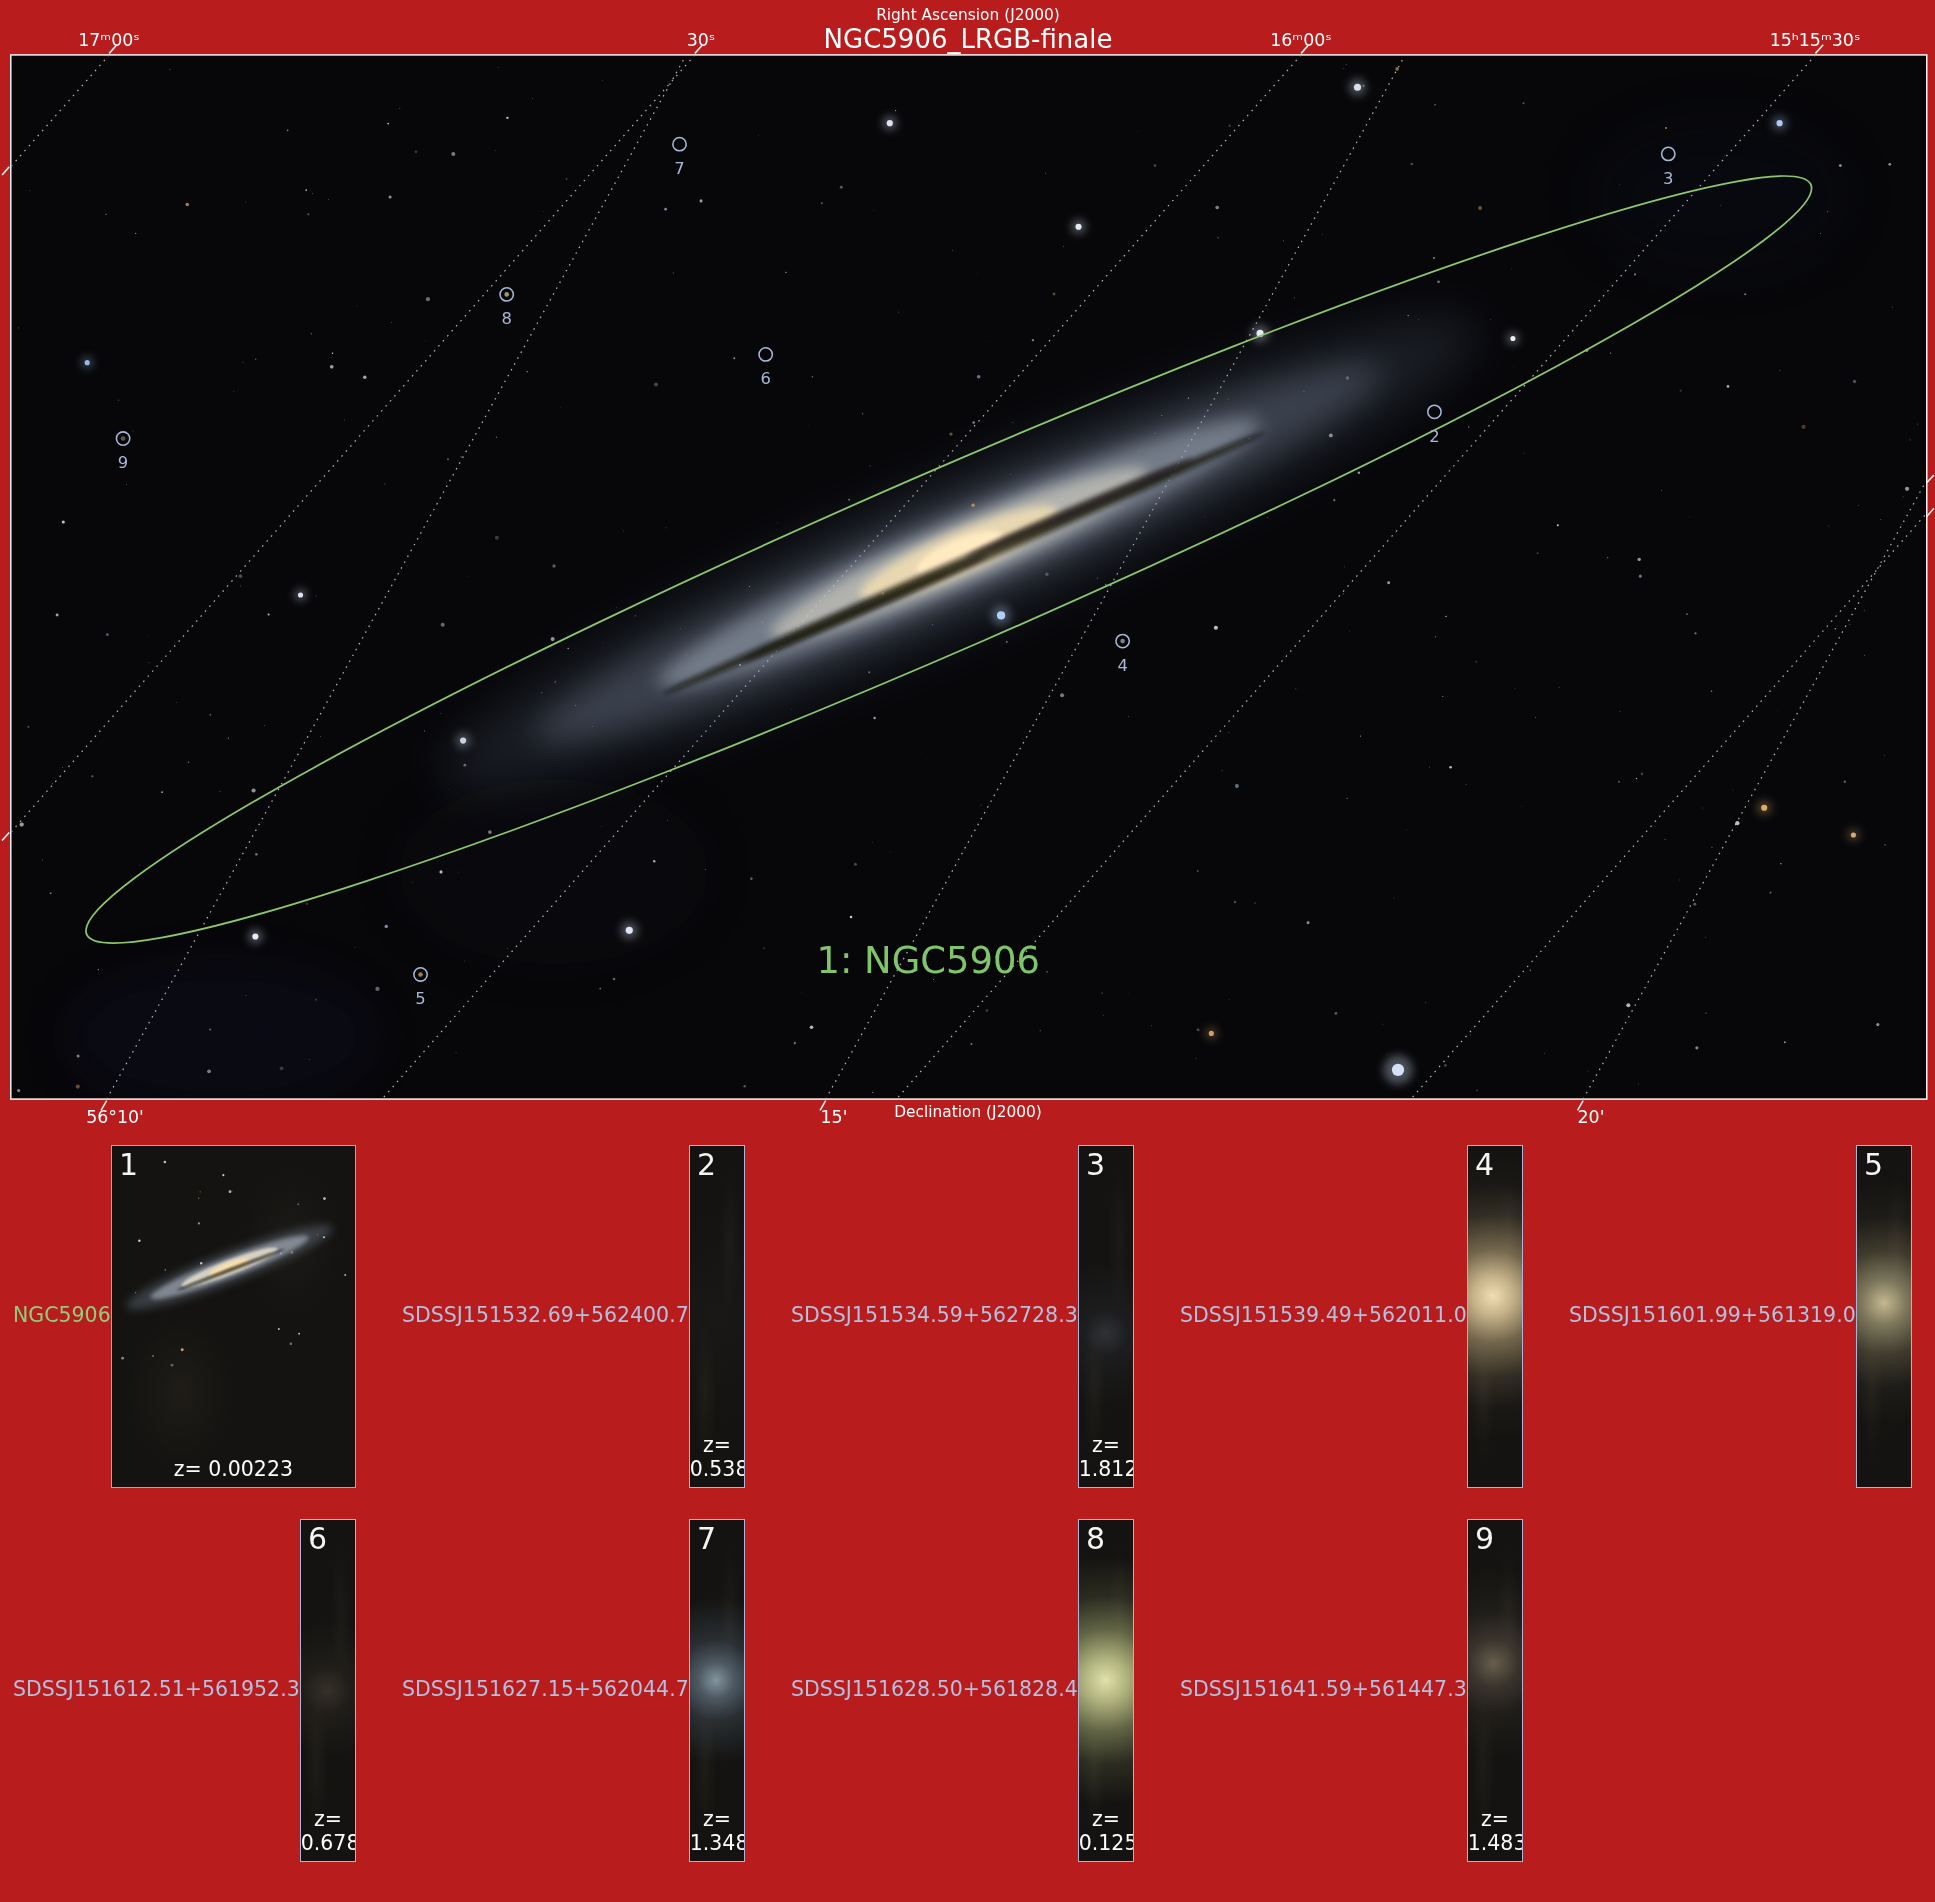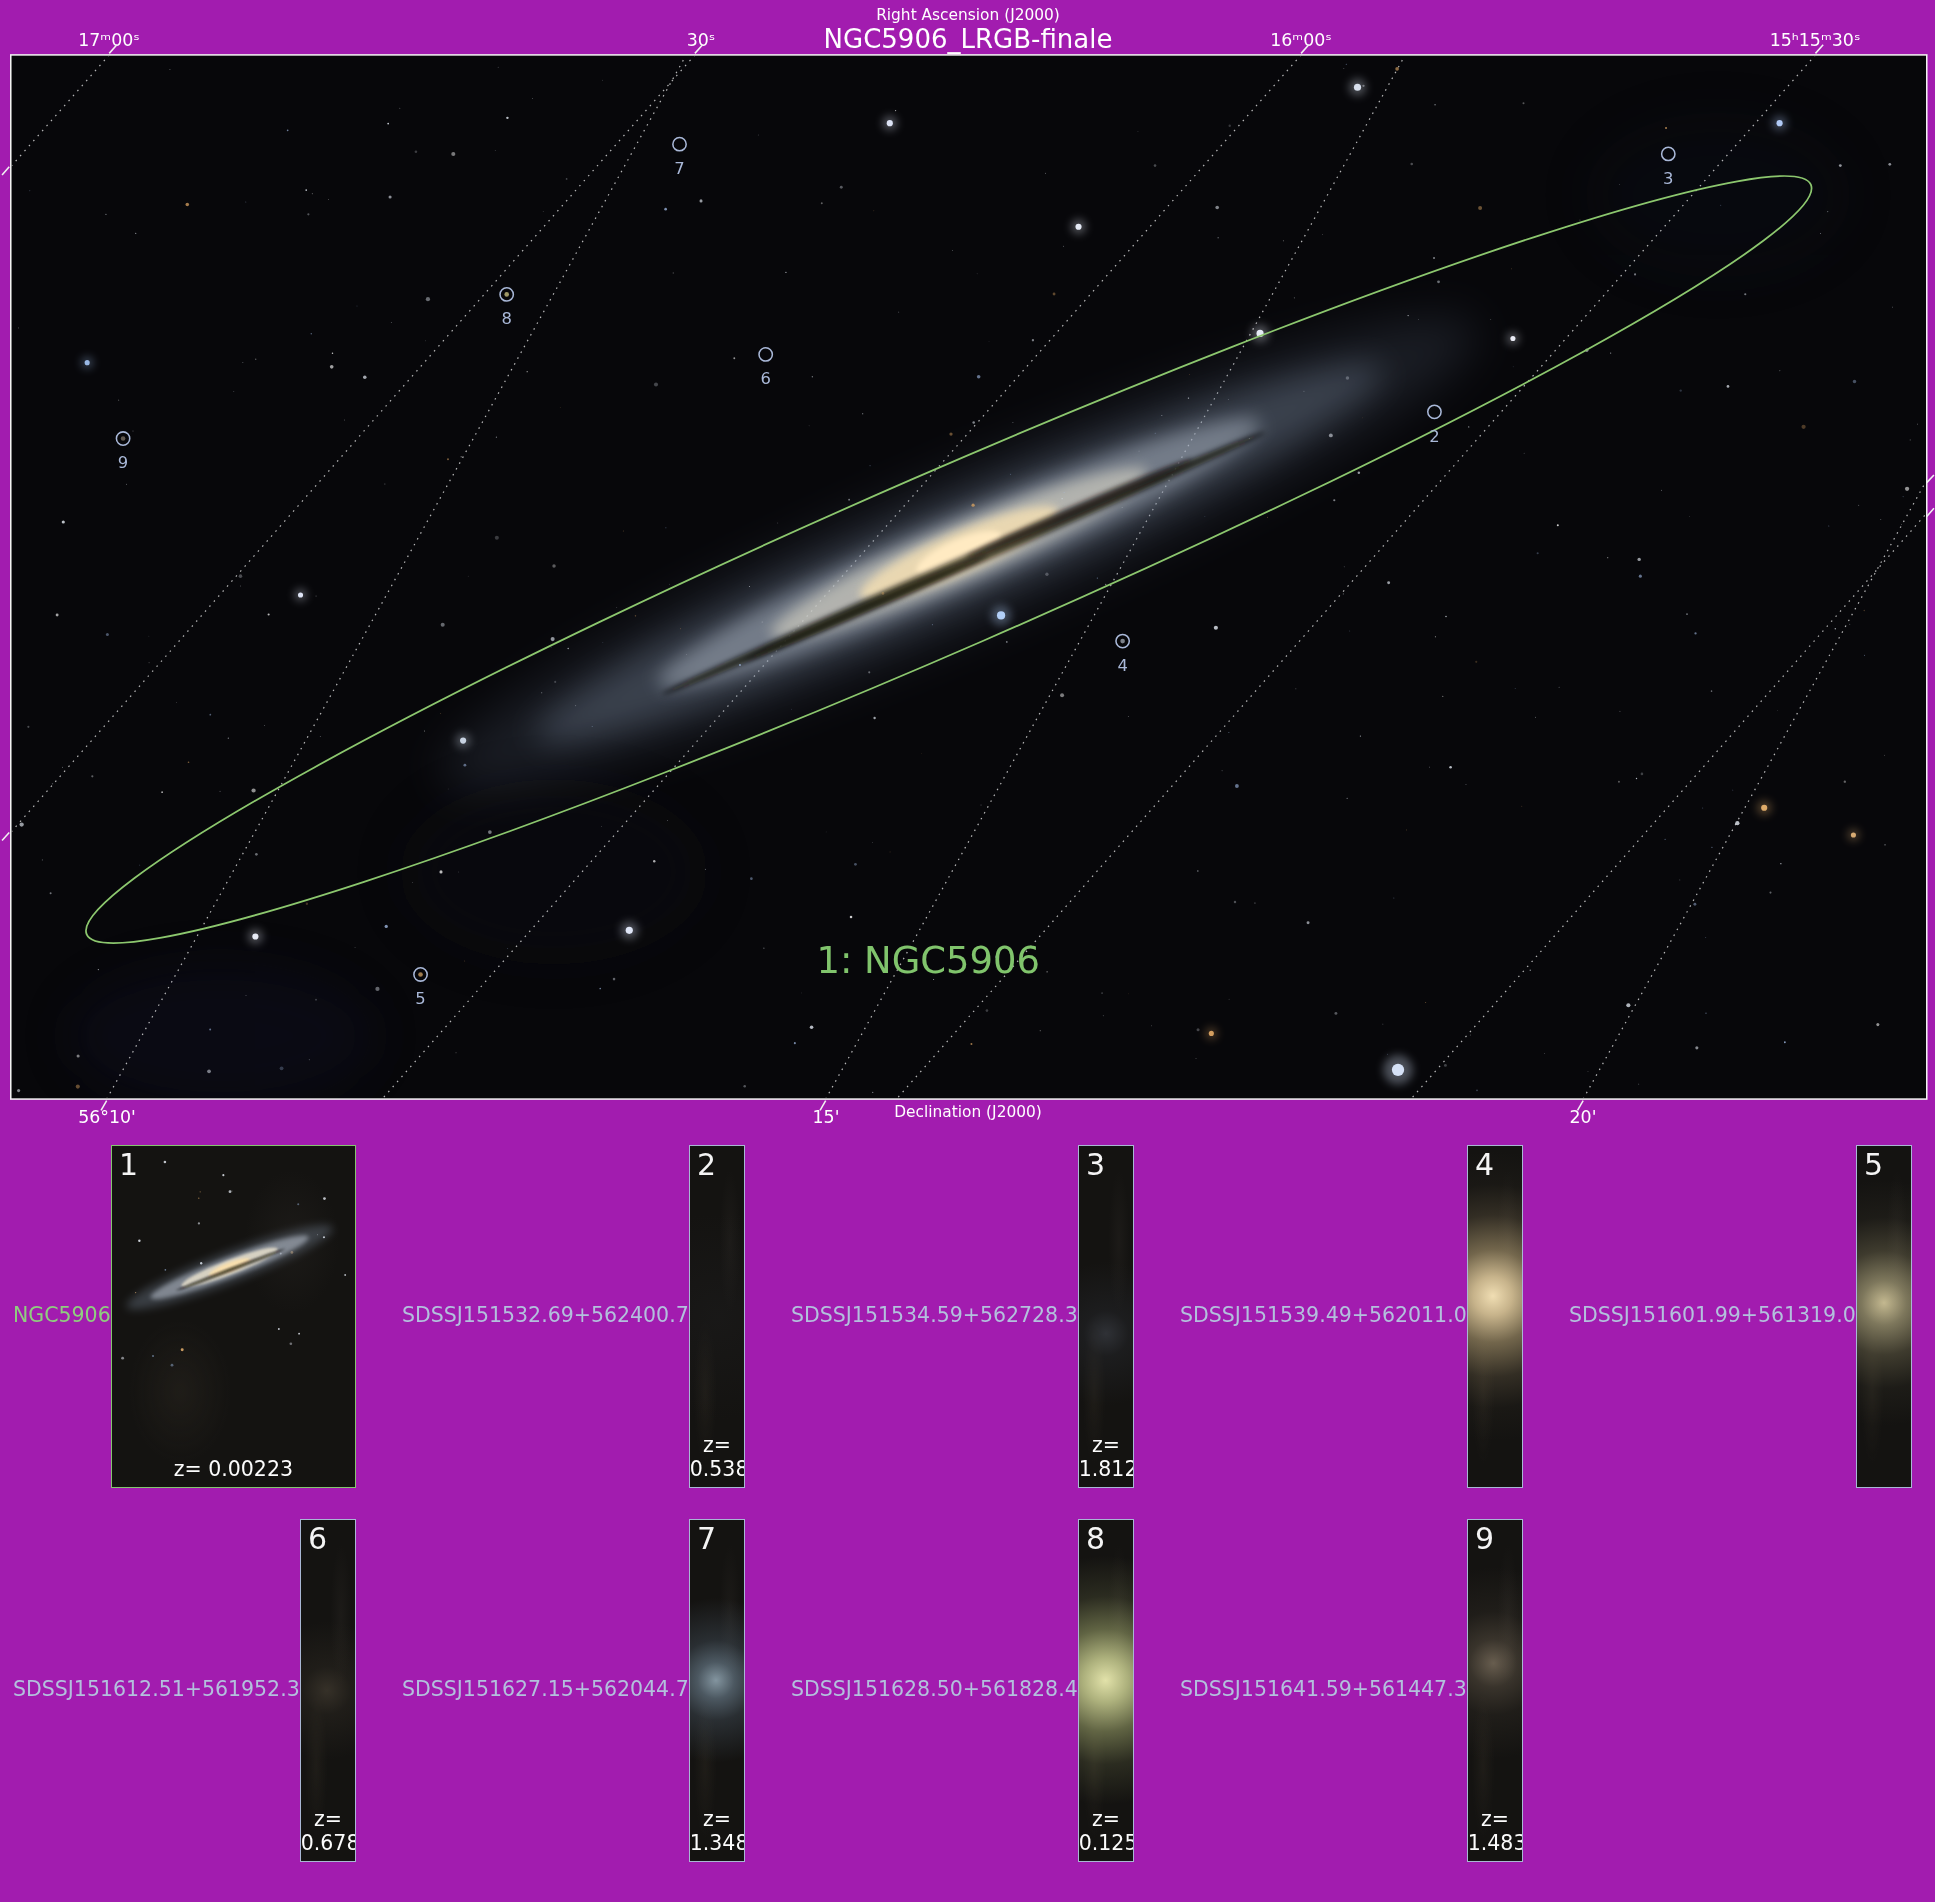--- a/index.html
+++ b/index.html
@@ -1,24 +1,24 @@
 <!DOCTYPE html>
 <html style="font-size:8.2px"><head>
 <meta charset="utf-8">
 <style>
   html,body{margin:0;padding:0;background:#000;}
-  .page{position:relative;width:1936px;height:1902px;background:#a21caf;overflow:hidden;
+  .page{position:relative;width:1936px;height:1902px;background:#b91c1c;overflow:hidden;
         font-family:"DejaVu Sans",sans-serif;color:#f2f2f2;}
   
   .ra-axis-label{position:absolute;top:6.2px;left:50%;transform:translateX(-50%);
         font-size:15.4px;color:#ffffff;white-space:nowrap;}
   .figure-title{position:absolute;top:23.6px;left:50%;transform:translateX(-50%);
         font-size:26px;color:#ffffff;white-space:nowrap;}
   #top-ticks .tick-label{top:30px;}
-  #bottom-ticks .tick-label{top:1107px;}
+  #bottom-ticks .tick-label{top:1107px;margin-left:8px;}
   .tick-label{position:absolute;transform:translateX(-50%);font-size:17.4px;color:#ffffff;
         white-space:nowrap;}
   .dec-axis-label{position:absolute;top:1103px;left:50%;transform:translateX(-50%);
         font-size:15.4px;color:#ffffff;white-space:nowrap;}
   
   #main-svg{position:absolute;left:0;top:0;}
   #main-svg text{font-family:"DejaVu Sans",sans-serif;}
   .marker-num{font-size:32px;fill:#a9b8d8;}
   .ann-label{font-size:72px;fill:#80c46c;}
   

